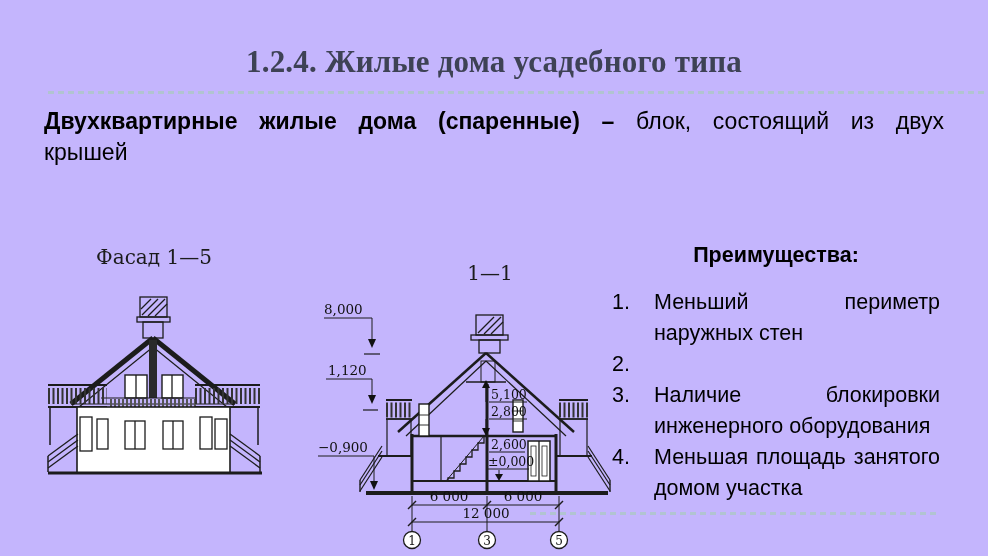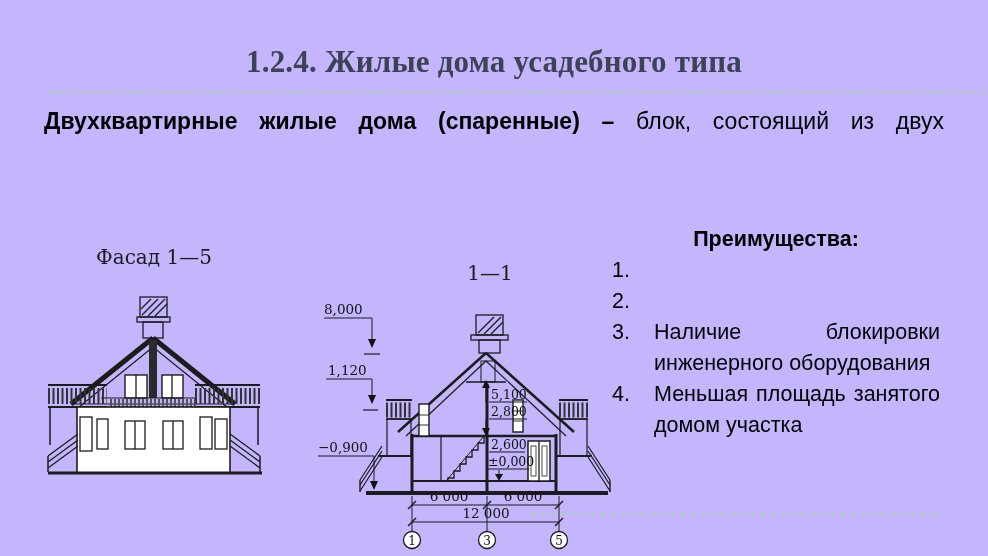--- a/index.html
+++ b/index.html
@@ -30,37 +30,38 @@
   .fig-section{left:300px;top:246px;width:312px;}
   .fig-section .cap{padding-left:36px;}
   svg{display:block;}
   svg line,svg path,svg rect,svg circle,svg polygon{vector-effect:none;}
   .dim{font-family:"DejaVu Serif",serif;font-size:13.5px;fill:#111;}
   .dim-small{font-family:"DejaVu Serif",serif;font-size:12.5px;fill:#111;}
   .axisnum{font-family:"DejaVu Serif",serif;font-size:12px;fill:#111;}
 
   
   .adv{position:absolute;left:612px;top:224px;width:328px;}
-  .adv h2{margin:0;text-align:center;font-size:21.5px;line-height:31px;font-weight:700;color:#000;}
+  .adv h2{margin:16px;text-align:center;font-size:21.5px;line-height:31px;font-weight:700;color:#000;}
   .adv ol{list-style:none;margin:0;padding:0;}
   .adv li{display:flex;}
   .adv .num{flex:0 0 42px;font-size:21.5px;line-height:31px;}
   .adv .txt{flex:1;font-size:21.5px;line-height:31px;text-align:justify;
             text-align-last:left;text-justify:inter-word;}
 </style>
 </head>
 <body>
 
 <div class="slide">
 
   <h1 class="title">1.2.4. Жилые дома усадебного типа</h1>
   <div class="divider top"></div>
 
   <p class="para">
     <span class="line l1"><b>Двухквартирные жилые дома (спаренные) –</b> <span>блок, состоящий из двух</span></span>
+    <span class="line l3">крышей</span>
   </p>
 
   <figure class="fig fig-facade" style="margin:0;">
     <div class="cap">Фасад 1—5</div>
     <svg width="232" height="212" viewBox="0 0 232 212">
       <g stroke="#1c1c1c" fill="none" stroke-width="1.3">
 
         <rect x="102" y="29" width="27" height="20"></rect>
         <line x1="104" y1="47" x2="120" y2="31"></line>
         <line x1="110" y1="48" x2="127" y2="31"></line>
@@ -245,20 +246,21 @@
       <text class="axisnum" x="171" y="260.5" text-anchor="middle">3</text>
       <text class="axisnum" x="243" y="260.5" text-anchor="middle">5</text>
     </svg>
   </figure>
 
   <aside class="adv">
     <h2>Преимущества:</h2>
     <ol>
       <li>
         <span class="num">1.</span>
+        <span class="txt">Меньший периметр наружных стен</span>
       </li>
       <li>
         <span class="num">2.</span>
       </li>
       <li>
         <span class="num">3.</span>
         <span class="txt">Наличие блокировки инженерного оборудования</span>
       </li>
       <li>
         <span class="num">4.</span>

